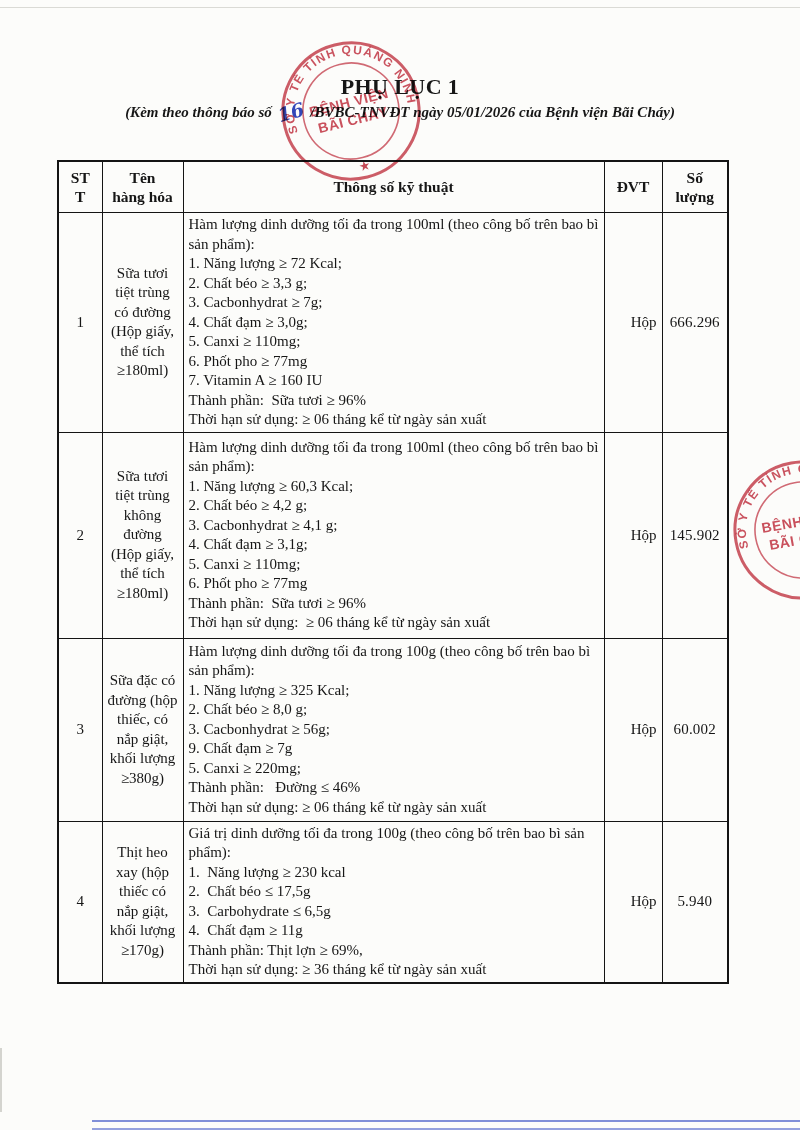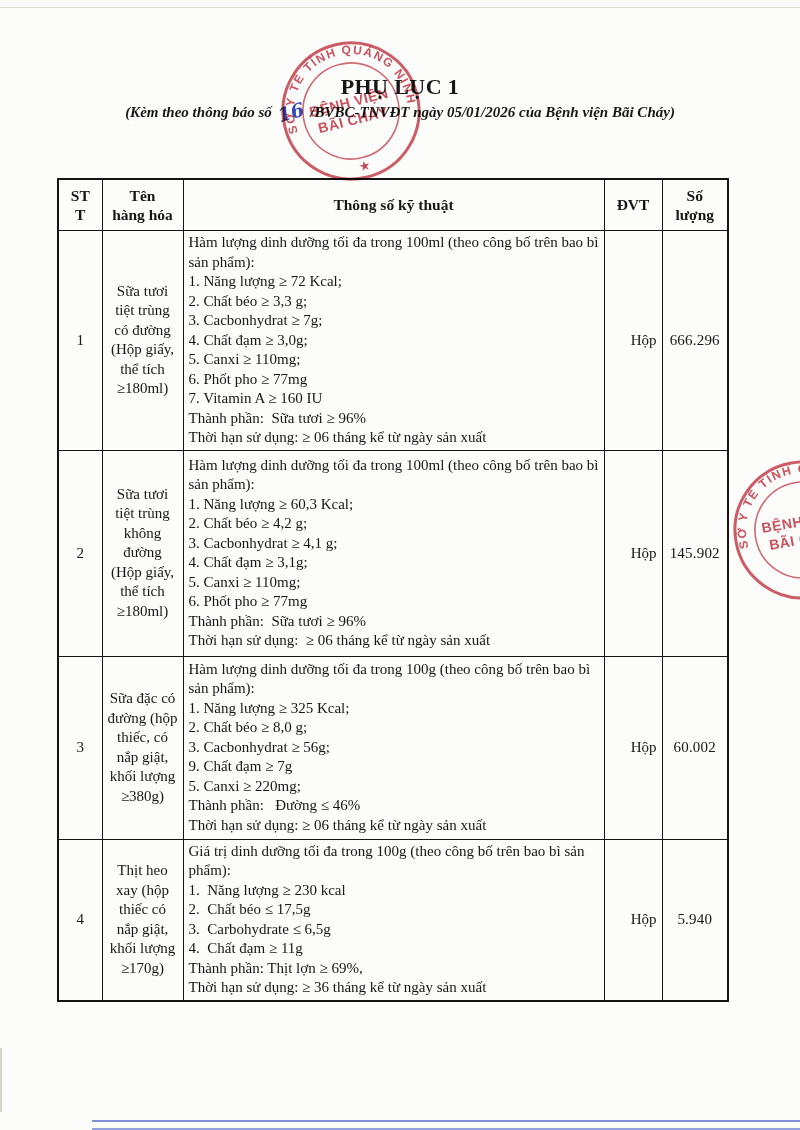--- a/index.html
+++ b/index.html
@@ -51,21 +51,21 @@
   .stamp{position:absolute;mix-blend-mode:multiply;opacity:.92;z-index:3;pointer-events:none;}
   .stamp-main{left:276px;top:36px;transform:rotate(-14deg);}
   .stamp-right{left:728px;top:455px;transform:rotate(-10deg);}
   .ring-outer{fill:none;stroke:rgba(194,49,64,.85);stroke-width:3;}
   .ring-inner{fill:none;stroke:rgba(194,49,64,.78);stroke-width:1.6;}
   .arc-text{font-family:"Liberation Sans","DejaVu Sans",sans-serif;font-weight:bold;font-size:12px;fill:rgba(194,49,64,.9);letter-spacing:1.5px;}
   .center-text{font-family:"Liberation Sans","DejaVu Sans",sans-serif;font-weight:bold;font-size:14px;fill:rgba(194,49,64,.92);letter-spacing:.5px;}
   .star-text{font-family:"DejaVu Sans",sans-serif;font-size:13px;fill:rgba(194,49,64,.95);}
   
   table.goods{
-    position:absolute;left:57px;top:178px;
+    position:absolute;left:57px;top:160px;
     width:670px;table-layout:fixed;
     border-collapse:collapse;
     border:2px solid #141414;
     background:transparent;
     font-size:15px;
     z-index:1;
   }
   table.goods th,table.goods td{
     border:1.5px solid #141414;
     padding:2px 5px;

